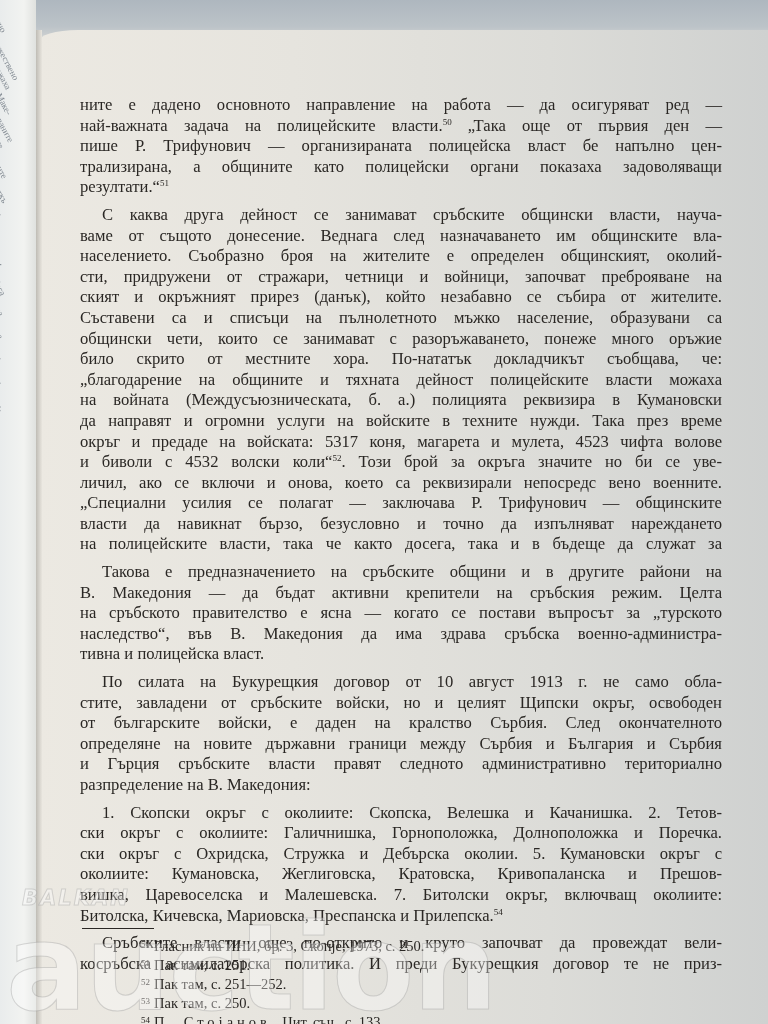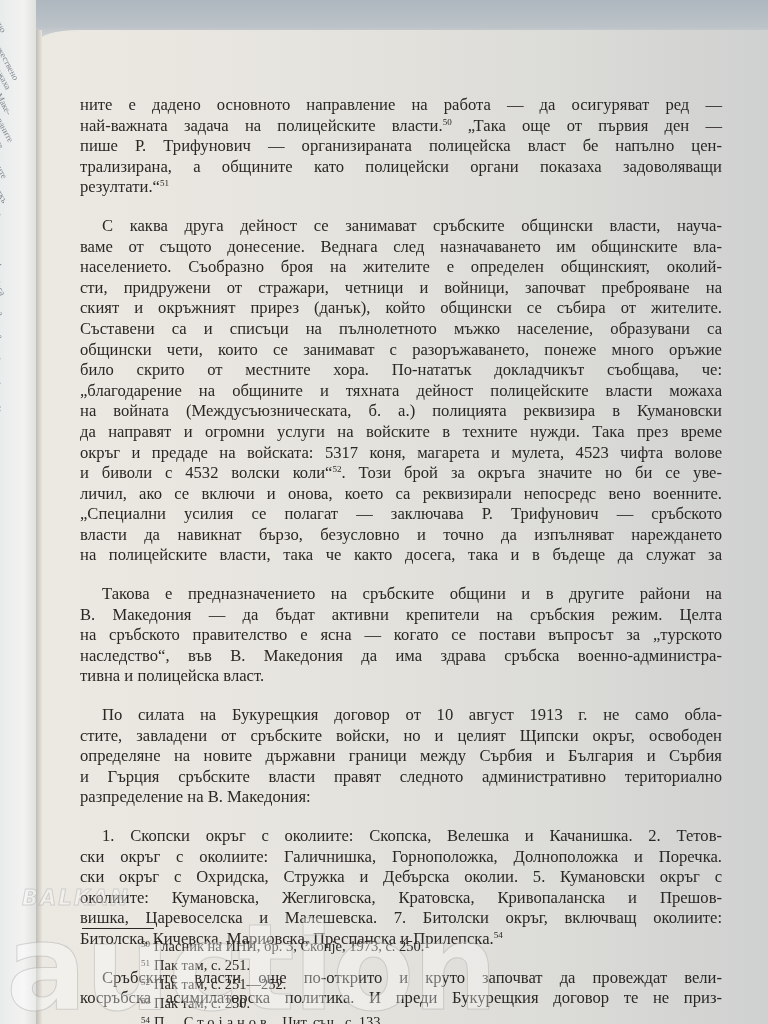--- a/index.html
+++ b/index.html
@@ -31,21 +31,21 @@
     position: absolute; left: 36px; top: 30px; width: 6px; height: 994px;
     background: linear-gradient(90deg, #bfbcb5, #e8e5de);
   }
   .text {
     position: absolute; left: 80px; top: 95px; width: 642px;
     font-size: 16.6px; line-height: 20.6px; color: #2a2724;
     text-align: justify;
   }
   .line { display: block; text-align: justify; text-align-last: justify; white-space: nowrap; }
   .line.last { text-align-last: left; }
-  .indent { padding-left: 22px; margin-top: 11px; }
+  .indent { padding-left: 22px; }
   sup { font-size: 9px; line-height: 0; vertical-align: 6px; }
   .para-gap { height: 7px; }
   .fn-rule {
     position: absolute; left: 82px; top: 928px; width: 72px; height: 1px; background: #2a2724;
   }
   .footnotes {
     position: absolute; left: 94px; top: 936px; font-size: 14.5px; line-height: 17px; color: #2a2724;
   }
   .footnotes .fn { white-space: nowrap; margin-left: 47px; }
   .footnotes .fn-num { font-size: 9px; vertical-align: 4px; margin-right: 4px; }
@@ -91,42 +91,43 @@
     <span class="line"><span>ните е дадено основното направление на работа — да осигуряват ред —</span></span>
     <span class="line"><span>най-важната задача на полицейските власти.</span><sup>50</sup><span> „Така още от първия ден —</span></span>
     <span class="line"><span>пише Р. Трифунович — организираната полицейска власт бе напълно цен-</span></span>
     <span class="line"><span>трализирана, а общините като полицейски органи показаха задоволяващи</span></span>
     <span class="line last"><span>резултати.“</span><sup>51</sup></span>
     <div class="para-gap"></div>
     <span class="line indent"><span>С каква друга дейност се занимават сръбските общински власти, науча-</span></span>
     <span class="line"><span>ваме от същото донесение. Веднага след назначаването им общинските вла-</span></span>
     <span class="line"><span>населението. Съобразно броя на жителите е определен общинският, околий-</span></span>
     <span class="line"><span>сти, придружени от стражари, четници и войници, започват преброяване на</span></span>
-    <span class="line"><span>ският и окръжният прирез (данък), който общински се събира от жителите.</span></span>
+    <span class="line"><span>ският и окръжният прирез (данък), който незабавно се събира от жителите.</span></span>
     <span class="line"><span>Съставени са и списъци на пълнолетното мъжко население, образувани са</span></span>
     <span class="line"><span>общински чети, които се занимават с разоръжаването, понеже много оръжие</span></span>
     <span class="line"><span>било скрито от местните хора. По-нататък докладчикът съобщава, че:</span></span>
     <span class="line"><span>„благодарение на общините и тяхната дейност полицейските власти можаха</span></span>
     <span class="line"><span>на войната (Междусъюзническата, б. а.) полицията реквизира в Кумановски</span></span>
     <span class="line"><span>да направят и огромни услуги на войските в техните нужди. Така през време</span></span>
     <span class="line"><span>окръг и предаде на войската: 5317 коня, магарета и мулета, 4523 чифта волове</span></span>
     <span class="line"><span>и биволи с 4532 волски коли“</span><sup>52</sup><span>. Този брой за окръга значите но би се уве-</span></span>
     <span class="line"><span>личил, ако се включи и онова, което са реквизирали непосредс вено военните.</span></span>
-    <span class="line"><span>„Специални усилия се полагат — заключава Р. Трифунович — сръбското</span></span>
+    <span class="line"><span>„Специални усилия се полагат — заключава Р. Трифунович — общинските</span></span>
     <span class="line"><span>власти да навикнат бързо, безусловно и точно да изпълняват нареждането</span></span>
     <span class="line"><span>на полицейските власти, така че както досега, така и в бъдеще да служат за</span></span>
     <div class="para-gap"></div>
     <span class="line indent"><span>Такова е предназначението на сръбските общини и в другите райони на</span></span>
     <span class="line"><span>В. Македония — да бъдат активни крепители на сръбския режим. Целта</span></span>
     <span class="line"><span>на сръбското правителство е ясна — когато се постави въпросът за „турското</span></span>
     <span class="line"><span>наследство“, във В. Македония да има здрава сръбска военно-администра-</span></span>
     <span class="line last"><span>тивна и полицейска власт.</span></span>
     <div class="para-gap"></div>
     <span class="line indent"><span>По силата на Букурещкия договор от 10 август 1913 г. не само обла-</span></span>
     <span class="line"><span>стите, завладени от сръбските войски, но и целият Щипски окръг, освободен</span></span>
+    <span class="line"><span>от българските войски, е даден на кралство Сърбия. След окончателното</span></span>
     <span class="line"><span>определяне на новите държавни граници между Сърбия и България и Сърбия</span></span>
     <span class="line"><span>и Гърция сръбските власти правят следното административно териториално</span></span>
     <span class="line last"><span>разпределение на В. Македония:</span></span>
     <div class="para-gap"></div>
     <span class="line indent"><span>1. Скопски окръг с околиите: Скопска, Велешка и Качанишка. 2. Тетов-</span></span>
     <span class="line"><span>ски окръг с околиите: Галичнишка, Горноположка, Долноположка и Поречка.</span></span>
     <span class="line"><span>ски окръг с Охридска, Стружка и Дебърска околии. 5. Кумановски окръг с</span></span>
     <span class="line"><span>околиите: Кумановска, Жеглиговска, Кратовска, Кривопаланска и Прешов-</span></span>
     <span class="line"><span>вишка, Царевоселска и Малешевска. 7. Битолски окръг, включващ околиите:</span></span>
     <span class="line last"><span>Битолска, Кичевска, Мариовска, Преспанска и Прилепска.</span><sup>54</sup></span>

